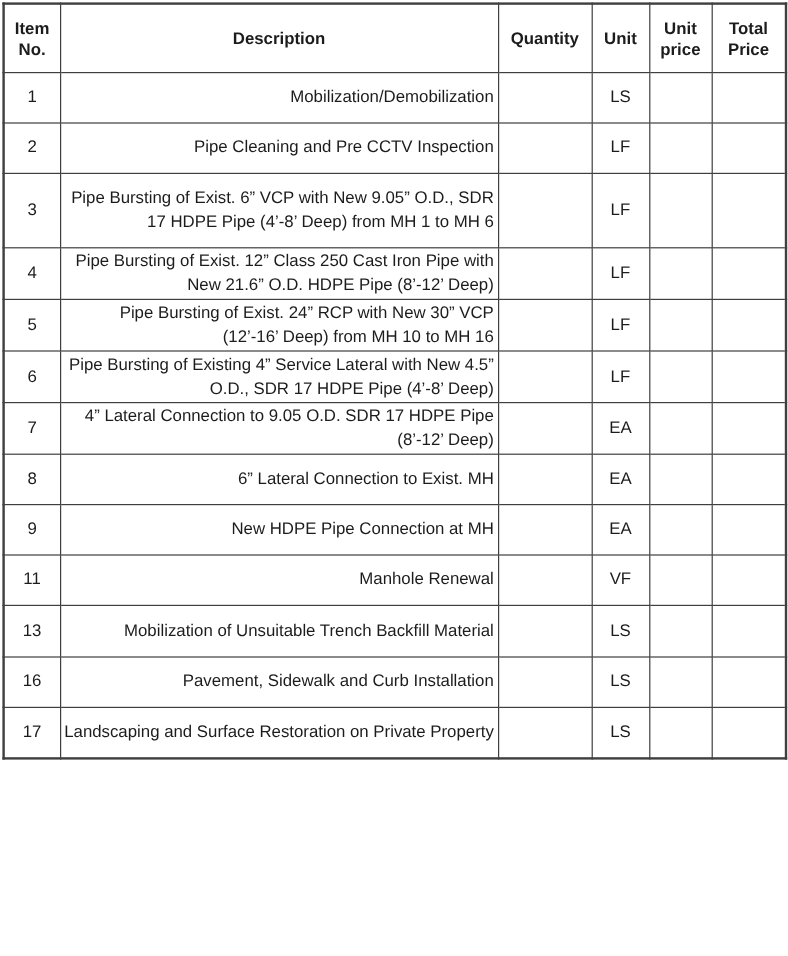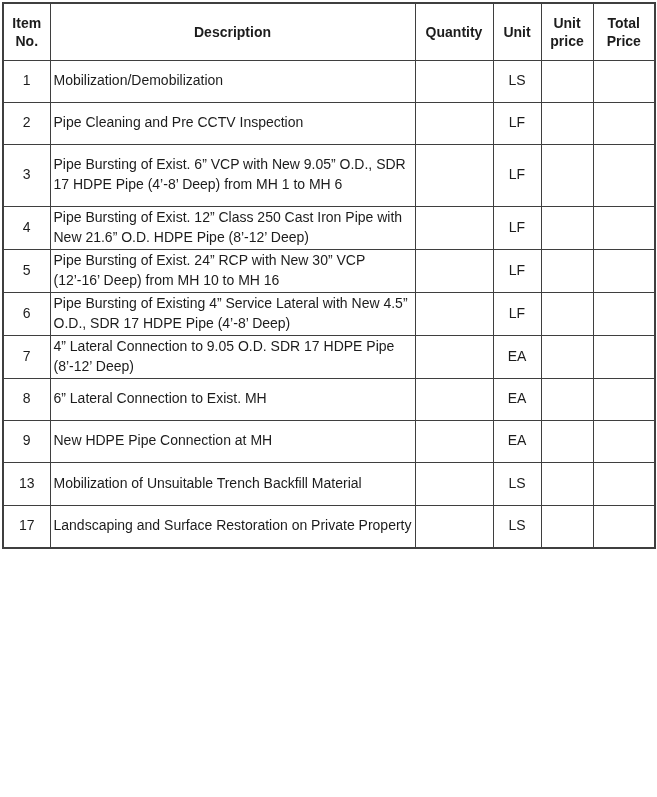--- a/index.html
+++ b/index.html
@@ -40,21 +40,21 @@
     vertical-align: middle;
     padding: 1px 3px;
     line-height: 1.42;
     overflow: hidden;
   }
   thead tr { height: 57px; }
   tr.row-s { height: 42px; } 
   tr.row-d { height: 43px; } 
   tr.row-t { height: 62px; } 
   .c-no, .c-qty, .c-unit, .c-uprice, .c-tprice { text-align: center; }
-  .c-desc { text-align: left; }
+  .c-desc { text-align: right; }
 </style>
 </head>
 <body>
 
 <table class="bid-table">
   <colgroup>
     <col style="width:47px">
     <col style="width:365px">
     <col style="width:78px">
     <col style="width:48px">
@@ -137,23 +137,39 @@
       <td class="c-tprice"></td>
     </tr>
     <tr class="row-s">
       <td class="c-no">9</td>
       <td class="c-desc">New HDPE Pipe Connection at MH</td>
       <td class="c-qty"></td>
       <td class="c-unit">EA</td>
       <td class="c-uprice"></td>
       <td class="c-tprice"></td>
     </tr>
+    <tr class="row-s">
+      <td class="c-no">11</td>
+      <td class="c-desc">Manhole Renewal</td>
+      <td class="c-qty"></td>
+      <td class="c-unit">VF</td>
+      <td class="c-uprice"></td>
+      <td class="c-tprice"></td>
+    </tr>
     <tr class="row-d">
       <td class="c-no">13</td>
       <td class="c-desc">Mobilization of Unsuitable Trench Backfill Material</td>
+      <td class="c-qty"></td>
+      <td class="c-unit">LS</td>
+      <td class="c-uprice"></td>
+      <td class="c-tprice"></td>
+    </tr>
+    <tr class="row-s">
+      <td class="c-no">16</td>
+      <td class="c-desc">Pavement, Sidewalk and Curb Installation</td>
       <td class="c-qty"></td>
       <td class="c-unit">LS</td>
       <td class="c-uprice"></td>
       <td class="c-tprice"></td>
     </tr>
     <tr class="row-d">
       <td class="c-no">17</td>
       <td class="c-desc">Landscaping and Surface Restoration on Private Property</td>
       <td class="c-qty"></td>
       <td class="c-unit">LS</td>

